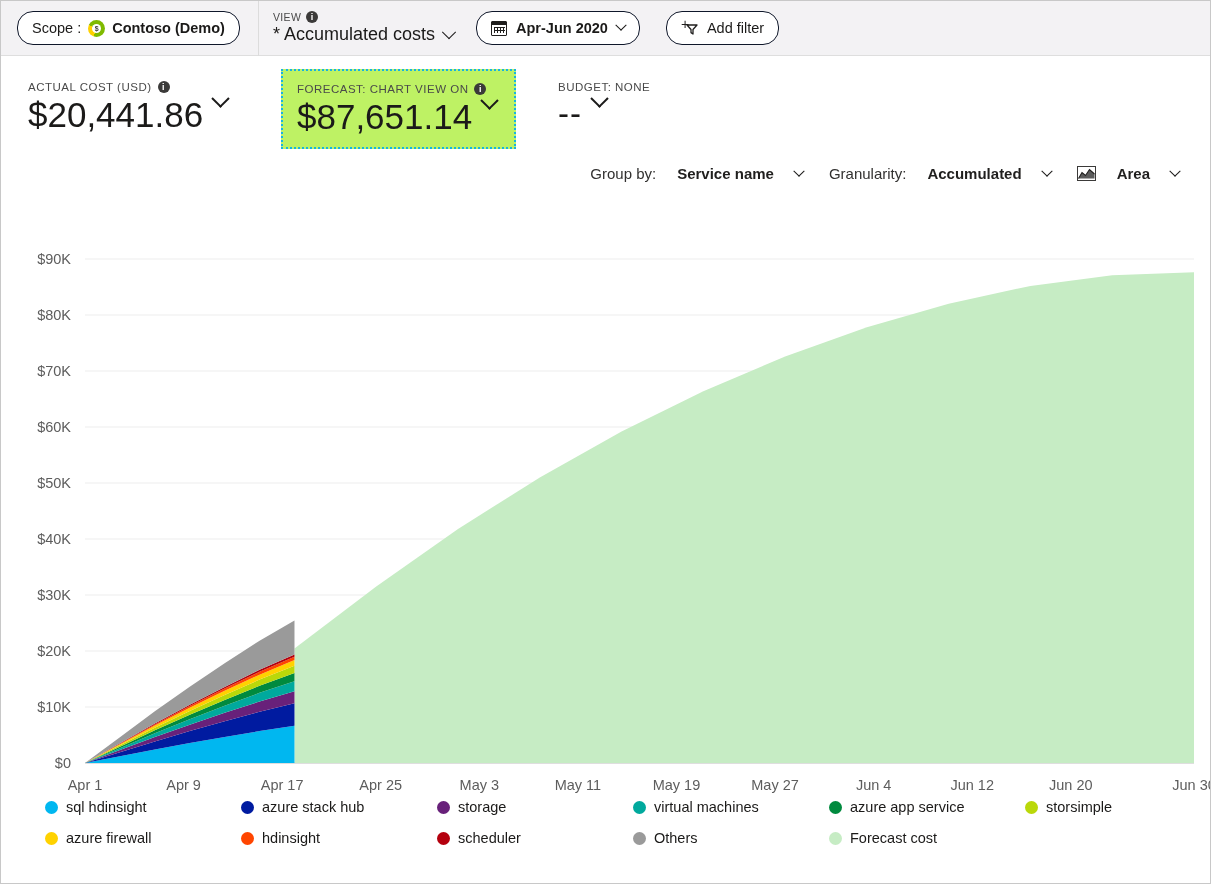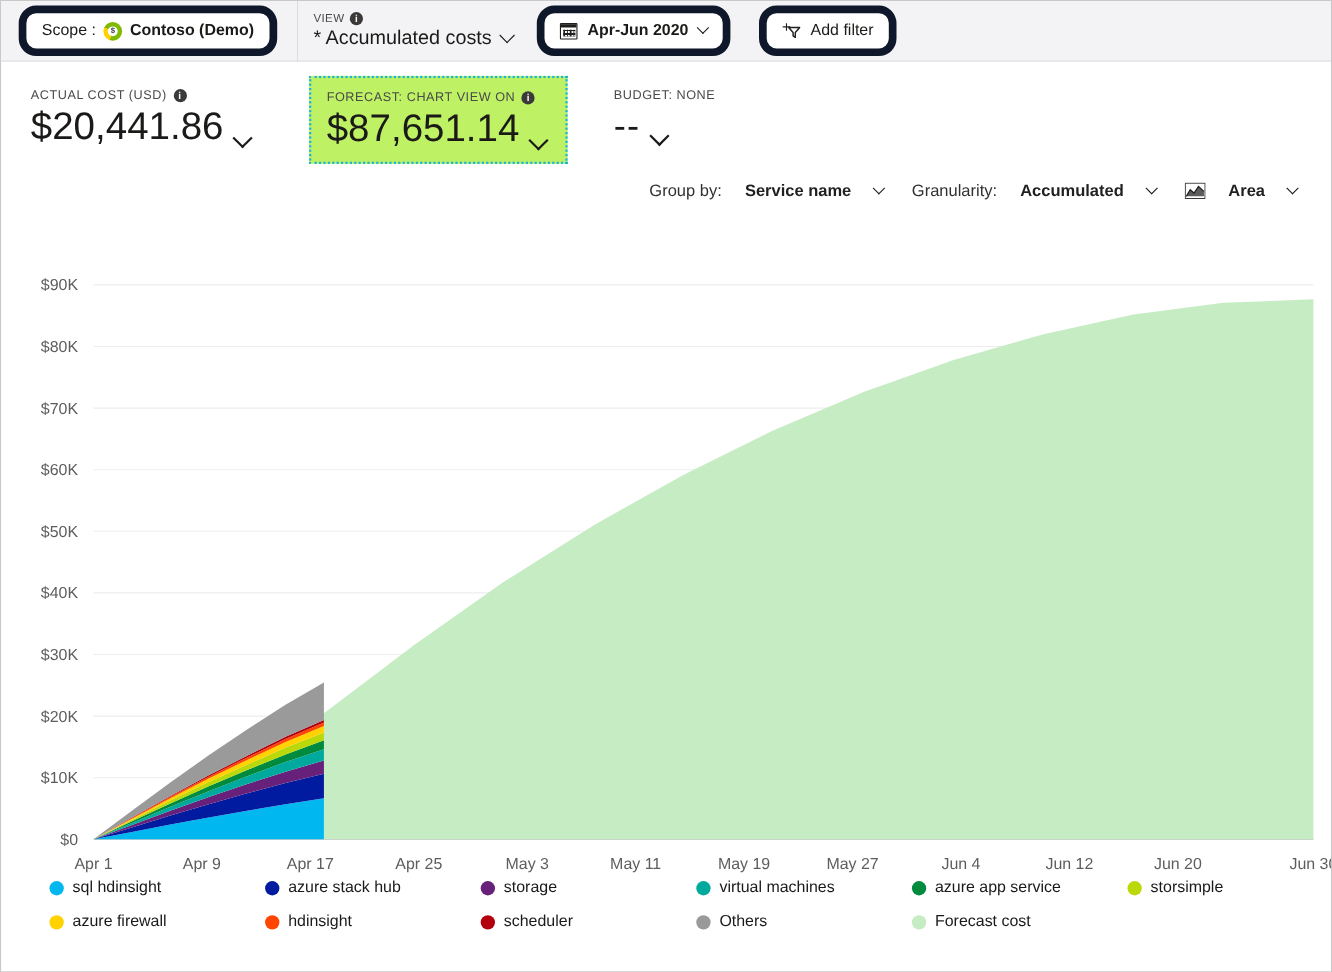--- a/index.html
+++ b/index.html
@@ -31,21 +31,21 @@
     border-bottom: 1px solid #dedede;
     box-sizing: border-box;
     display: flex;
     align-items: center;
   }
   .pill {
     display: inline-flex;
     align-items: center;
     height: 32px;
     padding: 0 14px;
-    border: 7px solid #0f172a;
+    border: 1px solid #0f172a;
     border-radius: 16px;
     background: #ffffff;
     font-size: 14.5px;
     color: #1b1a19;
     white-space: nowrap;
     cursor: pointer;
   }
   .scope-pill { margin-left: 16px; gap: 7px; }
   .cost-icon {
     width: 17px; height: 17px;
@@ -189,21 +189,21 @@
     color: #4a4a4a;
     display: flex;
     align-items: center;
     gap: 6px;
     white-space: nowrap;
   }
   .kpi-val {
     font-size: 35px;
     color: #1b1a19;
     display: flex;
-    align-items: flex-end;
+    align-items: flex-start;
     gap: 11px;
     margin-top: 2px;
     cursor: pointer;
     white-space: nowrap;
   }
   .kpi-val .chev {
     width: 11px; height: 11px;
     border-right-width: 2px;
     border-bottom-width: 2px;
   }

